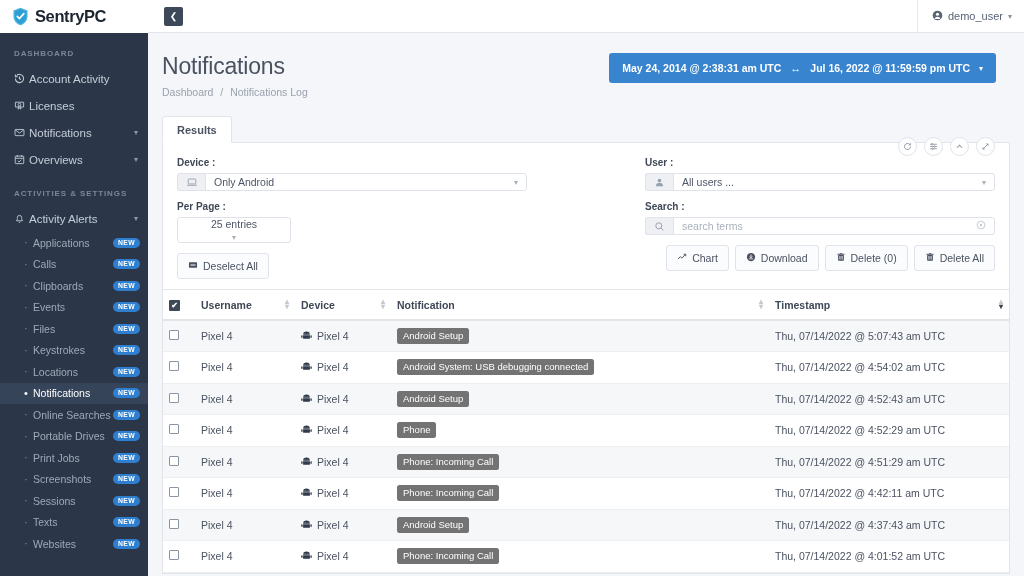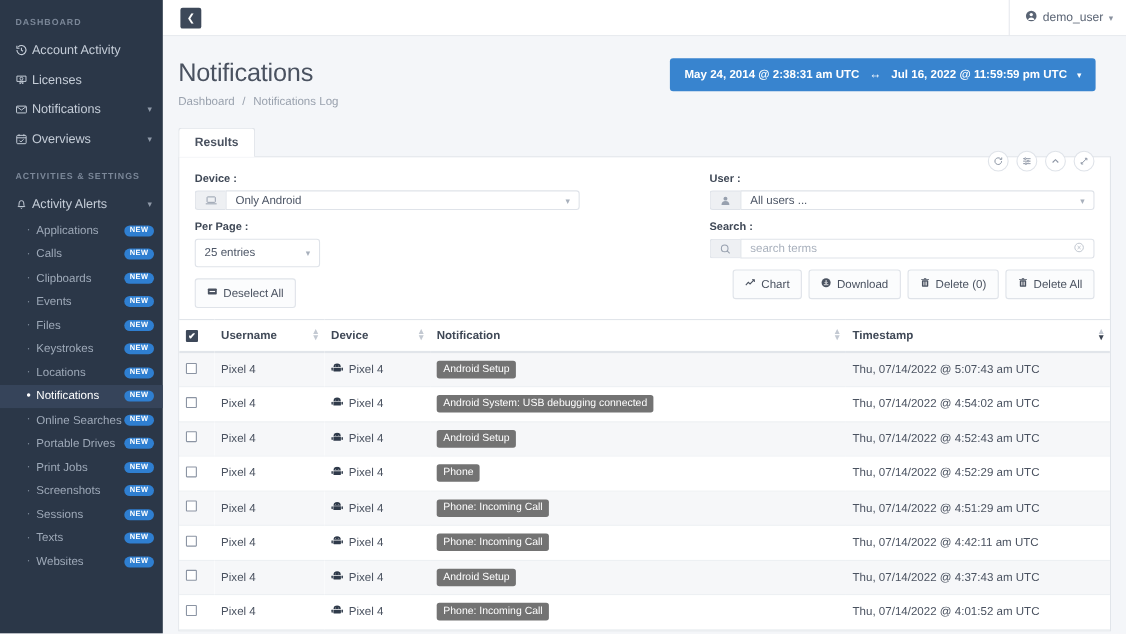--- a/index.html
+++ b/index.html
@@ -187,21 +187,21 @@
   .ig-field .caret { color: #a8b0bc; font-size: 8px; }
   .ig-field .ph { color: #a9b1bd; }
   .ig-field .clear { color: #b9c0ca; font-size: 10px; cursor: pointer; }
   .sel-small {
     width: 114px; height: 26px;
     border: 1px solid #dfe3e9; border-radius: 3px;
     background: #fff;
     display: flex; align-items: center; justify-content: space-between;
     padding: 0 8px;
     font-size: 10.5px; color: #4d5666;
-    margin-bottom: 10px; cursor: pointer;
+    margin-bottom: 10px; cursor: pointer; flex-direction: column;
   }
   .sel-small .caret { color: #a8b0bc; font-size: 8px; }
   .btn {
     border: 1px solid #dfe3e9; border-radius: 3px;
     background: #fbfcfd;
     padding: 6px 10px;
     font-size: 10.5px; color: #4a5260;
     display: inline-flex; align-items: center; gap: 5px;
     cursor: pointer;
   }
@@ -256,20 +256,30 @@
   .c-dev { width: 96px; }
   .c-note { width: auto; }
   .c-time { width: 240px; }
 </style>
 </head>
 <body>
 
 <div class="app">
 
   <aside class="sidebar">
+    <div class="brand">
+      <span class="brand-shield">
+        <svg viewBox="0 0 24 27" width="17" height="19">
+          <path d="M12 1 L22 5 V13 C22 19 17.5 24 12 26 C6.5 24 2 19 2 13 V5 Z" fill="#49b3e0"></path>
+          <path d="M12 3 L20 6.3 V13 C20 18 16.3 22.2 12 24 C7.7 22.2 4 18 4 13 V6.3 Z" fill="#2e9fd4"></path>
+          <path d="M7.4 13.2 L10.6 16.4 L16.8 9.4" stroke="#ffffff" stroke-width="2.4" fill="none" stroke-linecap="round" stroke-linejoin="round"></path>
+        </svg>
+      </span>
+      <span class="brand-text">SentryPC</span>
+    </div>
 
     <div class="nav-section">DASHBOARD</div>
 
     <div class="nav-item">
       <span class="ico">
         <svg width="11" height="11" viewBox="0 0 16 16" fill="none" stroke="#c5cdd8" stroke-width="1.5">
           <path d="M2 8a6 6 0 1 0 1.8-4.3"></path>
             <path d="M2 2.2V5.6H5.4"></path>
             <path d="M8 5v3.2l2.1 1.3"></path>
         </svg>

